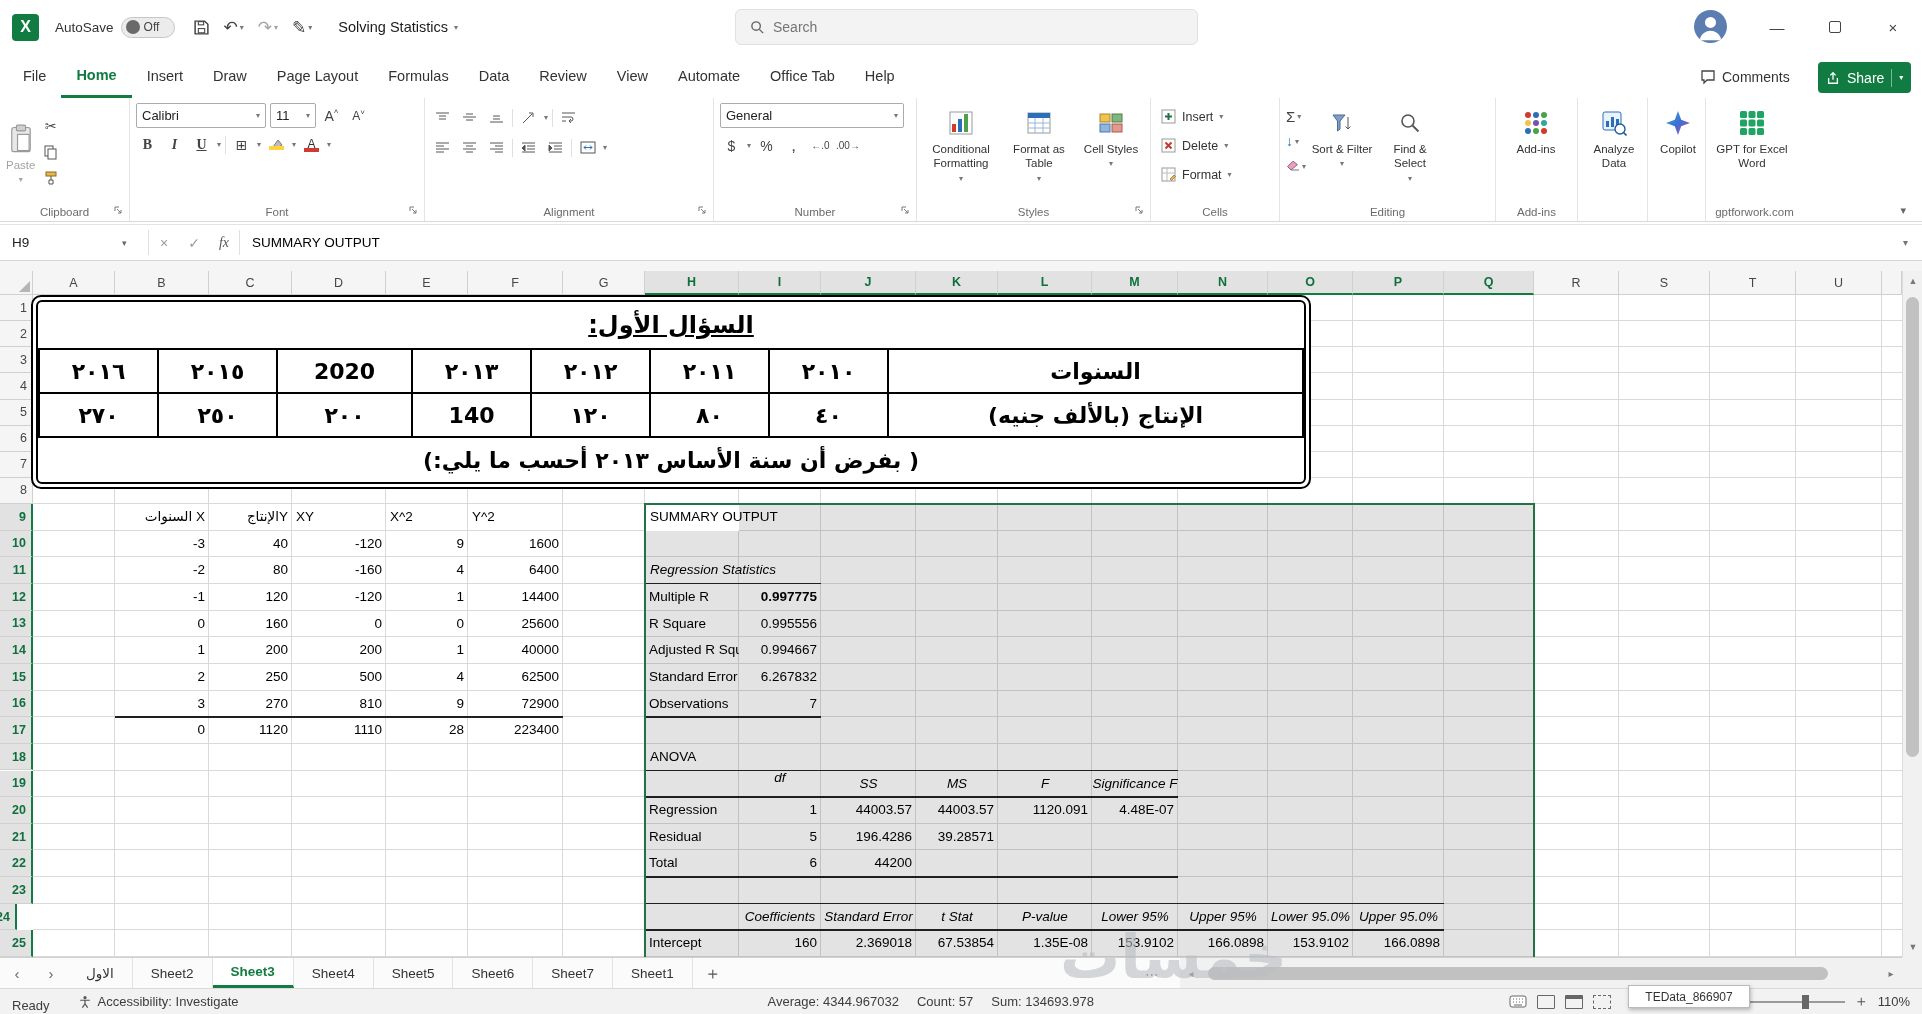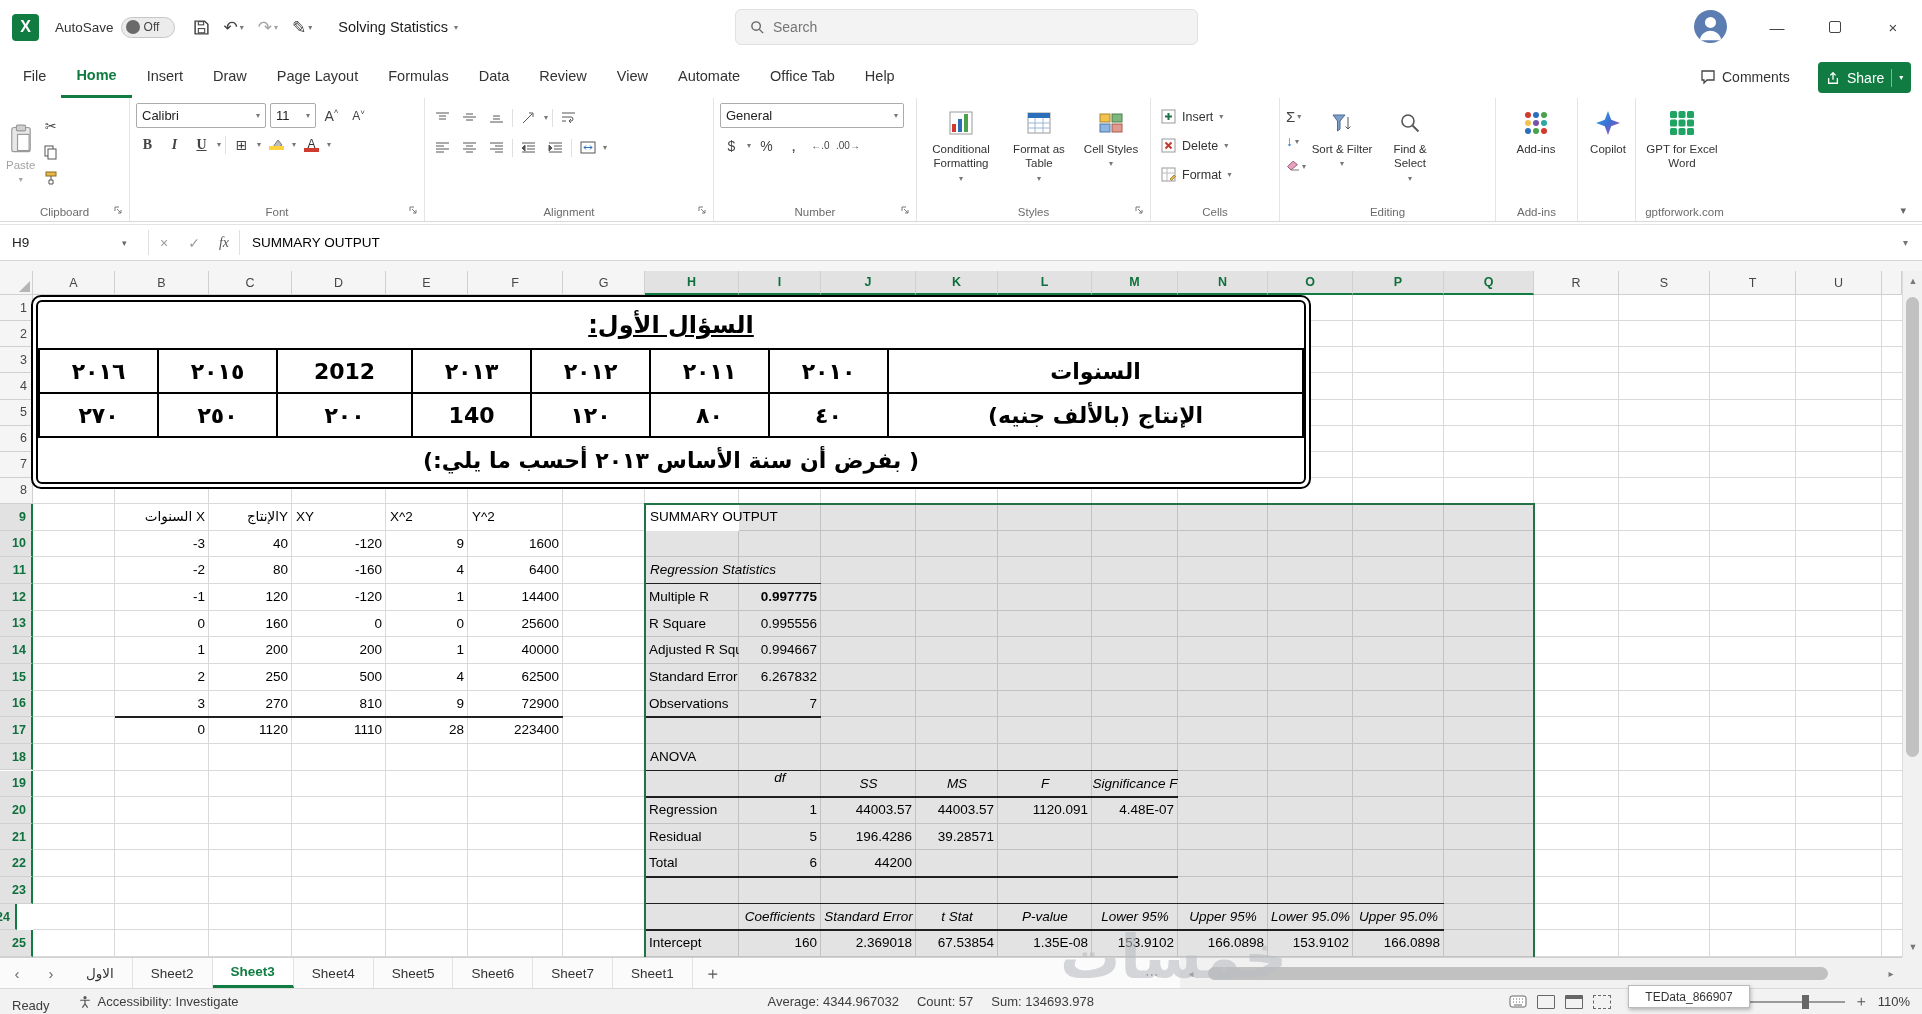--- a/index.html
+++ b/index.html
@@ -521,20 +521,35 @@
             <circle cx="5" cy="21" r="3" fill="#2b6fbb"></circle>
             <circle cx="13" cy="21" r="3" fill="#4ba24b"></circle>
             <circle cx="21" cy="21" r="3" fill="#d03b2f"></circle>
           </svg>
         </span>
       <span>Add-ins</span>
     </div>
     <span class="glabel">Add-ins</span>
   </div>
 
+  <div class="rgroup" style="width:70px">
+    <div class="bigbtn" style="width:60px">
+      <span class="bicon">
+          <svg width="26" height="26" viewBox="0 0 26 26">
+            <rect x="2" y="2" width="18" height="18" rx="2" fill="#eaf3fb" stroke="#2b6fbb"></rect>
+            <rect x="5" y="11" width="3" height="6" fill="#2b6fbb"></rect>
+            <rect x="10" y="7" width="3" height="10" fill="#2b6fbb"></rect>
+            <rect x="15" y="9" width="3" height="8" fill="#2b6fbb"></rect>
+            <circle cx="19" cy="19" r="5" fill="#fff" stroke="#1d5e9e" stroke-width="1.4"></circle>
+            <path d="M22.5 22.5l3 3" stroke="#1d5e9e" stroke-width="1.6"></path>
+          </svg>
+        </span>
+      <span>Analyze Data</span>
+    </div>
+  </div>
 
   <div class="rgroup" style="width:58px">
     <div class="bigbtn" style="width:48px">
       <span class="bicon">
           <svg width="26" height="26" viewBox="0 0 26 26">
             <defs>
               <linearGradient id="cg" x1="0" y1="0" x2="1" y2="1">
                 <stop offset="0" stop-color="#37b0e4"></stop>
                 <stop offset=".5" stop-color="#3b6fd4"></stop>
                 <stop offset="1" stop-color="#c94fa4"></stop>
@@ -794,21 +809,21 @@
       <span class="qu">السؤال الأول:</span>
     </div>
     <table id="qtab" dir="rtl">
       <tbody>
           <tr>
         <td class="qlabel">السنوات</td>
         <td>٢٠١٠</td>
         <td>٢٠١١</td>
         <td>٢٠١٢</td>
         <td>٢٠١٣</td>
-        <td>2012</td>
+        <td>2020</td>
         <td>٢٠١٥</td>
         <td>٢٠١٦</td>
       </tr>
       <tr>
         <td class="qlabel">الإنتاج (بالألف جنيه)</td>
         <td>٤٠</td>
         <td>٨٠</td>
         <td>١٢٠</td>
         <td>140</td>
         <td>٢٠٠</td>

